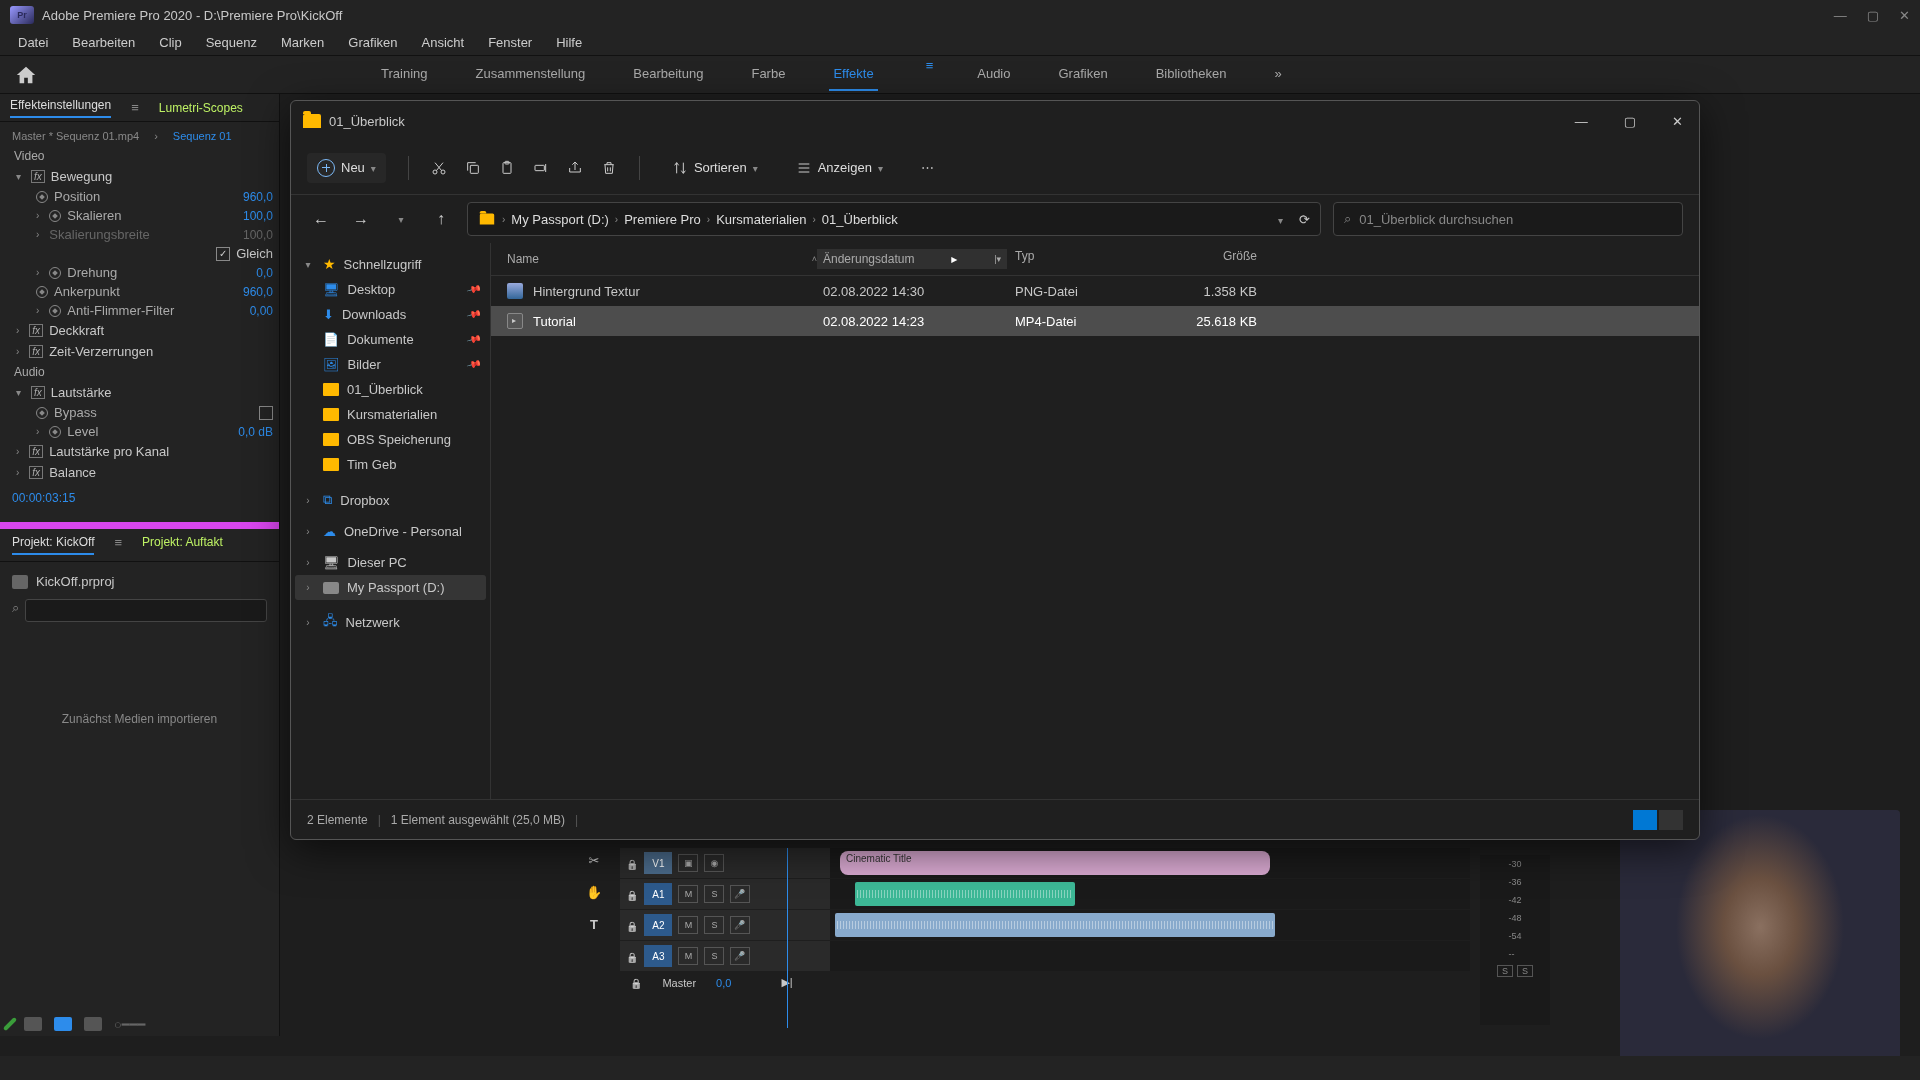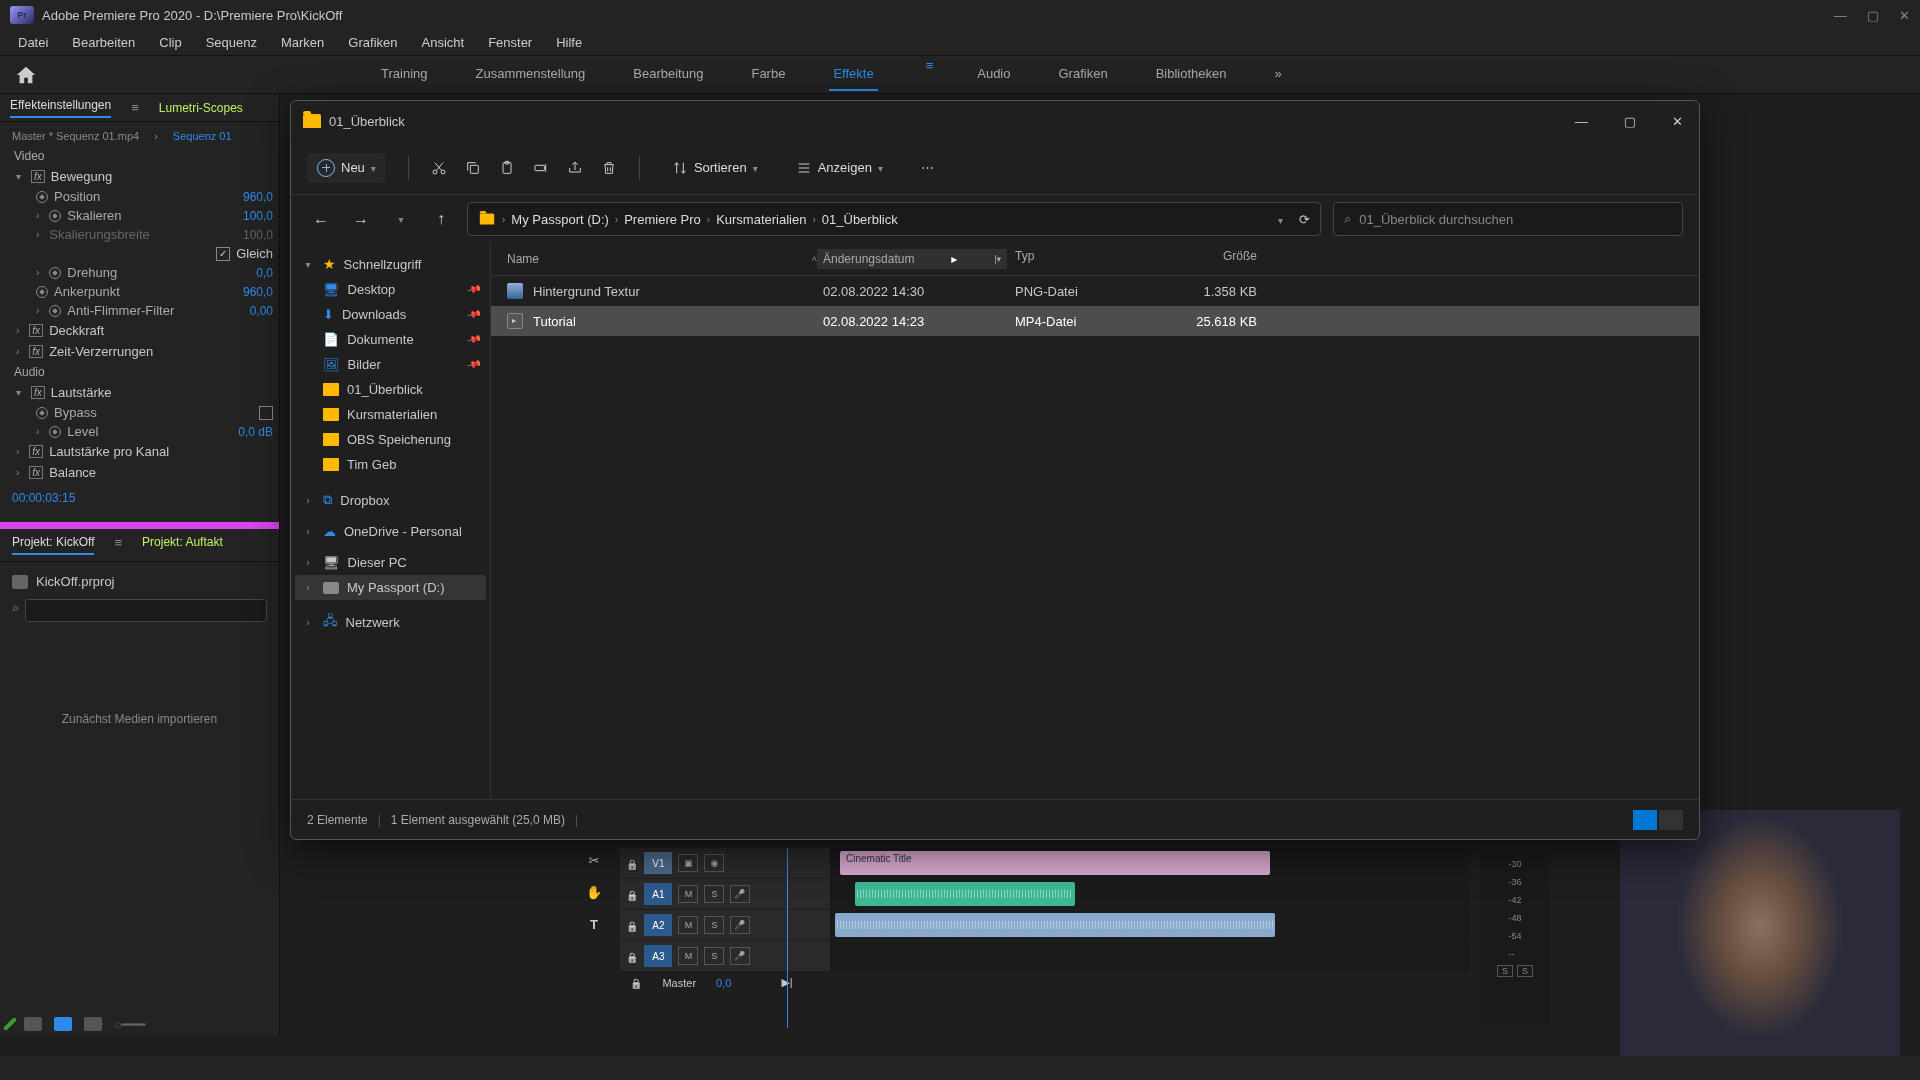--- a/index.html
+++ b/index.html
@@ -125,21 +125,21 @@
 .tl-tools { position:absolute; left:-40px; top:0; width:34px; display:flex; flex-direction:column; gap:8px;}
 .tl-tool{width:28px;height:24px;display:flex;align-items:center;justify-content:center;color:#ccc;cursor:pointer;}
 .tracks { display:flex; flex-direction:column; gap:1px;}
 .track { height:30px; display:flex; align-items:center; background:#2a2a2a;}
 .track-hdr { width:210px; display:flex; align-items:center; gap:6px; padding:0 6px;}
 .track-label{width:28px;height:22px;background:#2d5a8c;color:#fff;display:flex;align-items:center;justify-content:center;font-size:10px;border-radius:0;}
 .track-label.vid{background:#4a6a8a;}
 .track-btn{width:20px;height:18px;border:1px solid #555;font-size:9px;display:flex;align-items:center;justify-content:center;color:#aaa;cursor:pointer;}
 .track-content{flex:1;position:relative;height:100%;background:#1a1a1a;}
 .clip{position:absolute;height:24px;top:3px;border-radius:2px;font-size:10px;padding:2px 6px;overflow:hidden;}
-.clip.title{background:#d8a8d0;color:#333;}
+.clip.title{background:#d8a8d0;color:#333;border-radius:8px;}
 .clip.audio1{background:#3db896;}
 .clip.audio2{background:#88aacc;}
 .waveform{position:absolute;top:8px;left:2px;right:2px;height:8px;background:repeating-linear-gradient(90deg,#fff 0,#fff 1px,transparent 1px,transparent 3px);opacity:0.4;}
 .playhead{position:absolute;left:167px;top:0;bottom:0;width:1px;background:#2d8ceb;z-index:5;}
 .master-row{display:flex;align-items:center;padding:4px 10px;gap:20px;font-size:11px;}
 
 
 .audio-meter { position:absolute; right:370px; top:855px; width:70px; height:170px; background:#1a1a1a; display:flex; flex-direction:column; align-items:center; font-size:9px; color:#888;}
 .meter-scale{display:flex;flex-direction:column;gap:8px;margin-top:4px;}
 

